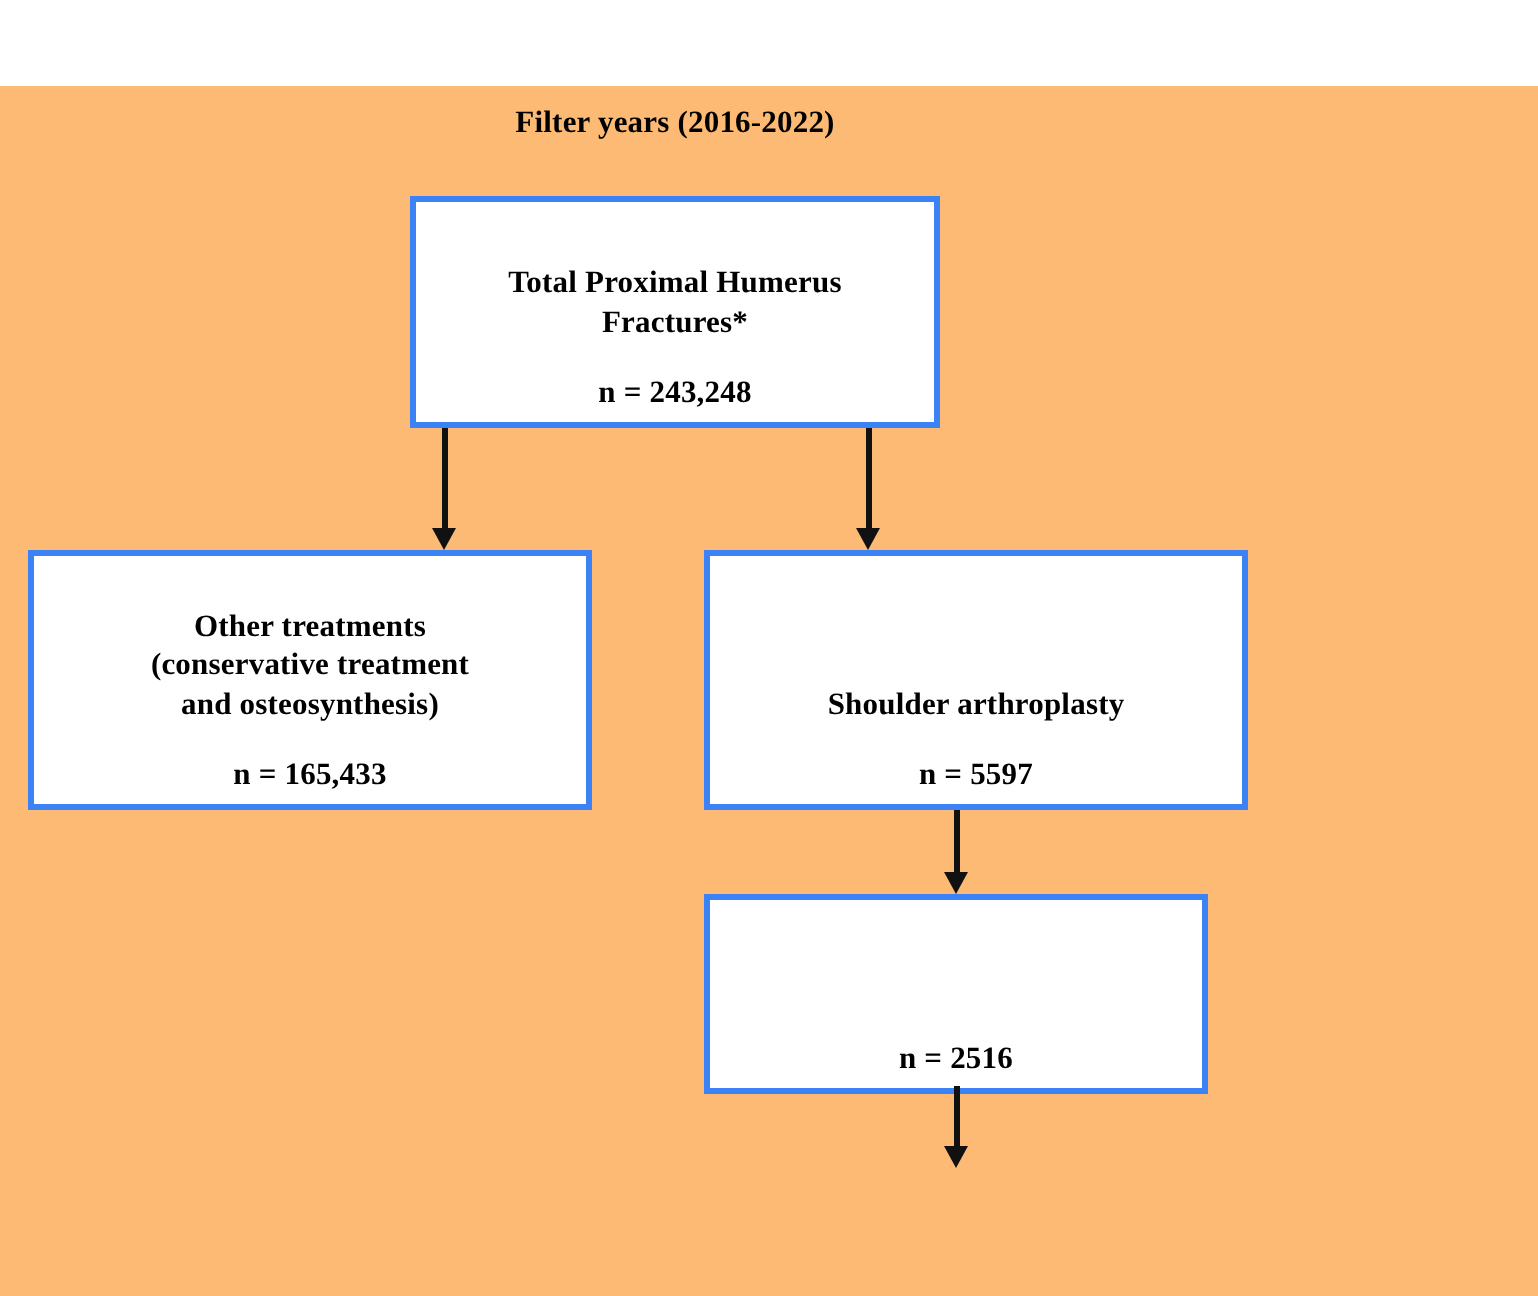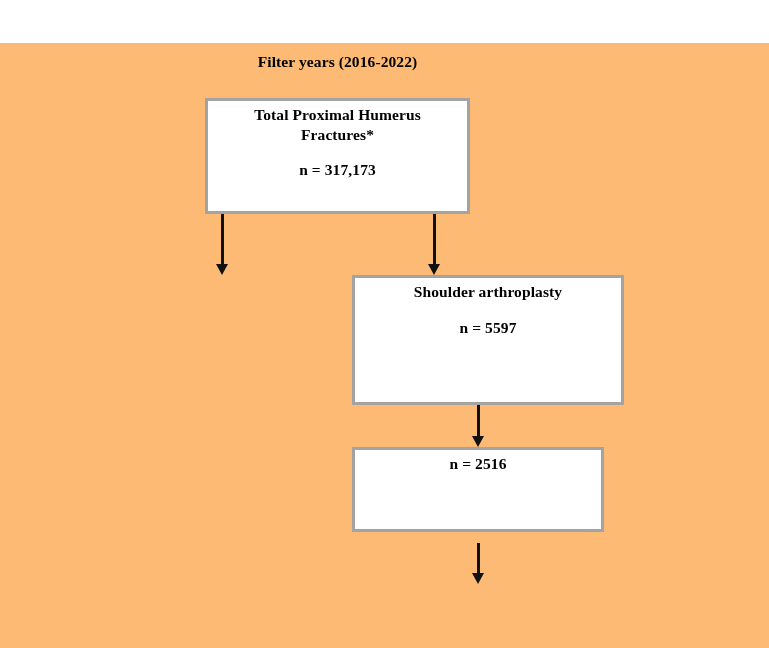--- a/index.html
+++ b/index.html
@@ -18,26 +18,26 @@
     height: 648px;
     background: #fdba74;
     overflow: hidden;
     margin-top: 43px;
   }
 
   
   .node {
     position: absolute;
     box-sizing: border-box;
-    border: 3px solid #a3a3a3;
+    border: 3px solid #3b82f6;
     background: #ffffff;
     display: flex;
     flex-direction: column;
     align-items: center;
-    justify-content: flex-start;
+    justify-content: flex-end;
     text-align: center;
     font-weight: bold;
     font-size: 15.5px;
     line-height: 1.26;
     letter-spacing: 0.1px;
     padding: 4px 8px;
   }
   .node .title {
     white-space: pre-line;
   }
@@ -85,46 +85,52 @@
 </head>
 <body>
 
 <div id="canvas">
 
   <div class="caption" style="left:205px; top:10px; width:265px; text-align:center;">Filter years (2016-2022)</div>
 
   <div class="node" style="left:205px; top:55px; width:265px; height:116px;">
     <div class="title">Total Proximal Humerus
 Fractures*</div>
-    <div class="count">n = 317,173</div>
+    <div class="count">n = 243,248</div>
   </div>
 
   <div class="arrow" style="left:215px; top:171px; width:14px; height:61px;">
     <div class="shaft" style="height:51px;"></div>
     <div class="head"></div>
   </div>
 
   <div class="arrow" style="left:427px; top:171px; width:14px; height:61px;">
     <div class="shaft" style="height:51px;"></div>
     <div class="head"></div>
   </div>
 
+  <div class="node" style="left:14px; top:232px; width:282px; height:130px;">
+    <div class="title">Other treatments
+(conservative  treatment
+and osteosynthesis)</div>
+    <div class="count">n = 165,433</div>
+  </div>
 
   <div class="node" style="left:352px; top:232px; width:272px; height:130px;">
     <div class="title">Shoulder arthroplasty</div>
     <div class="count">n = 5597</div>
   </div>
 
   <div class="arrow" style="left:471px; top:362px; width:14px; height:42px;">
     <div class="shaft" style="height:32px;"></div>
     <div class="head"></div>
   </div>
 
 
-  <div class="node count-only" style="left:352px; top:404px; width:252px; height:85px;">
+  <div class="node count-only" style="left:352px; top:404px; width:252px; height:100px;">
     <div class="count">n = 2516</div>
   </div>
 
   <div class="arrow" style="left:471px; top:500px; width:14px; height:41px;">
     <div class="shaft" style="height:31px;"></div>
     <div class="head"></div>
   </div>
 
 
 </div>

